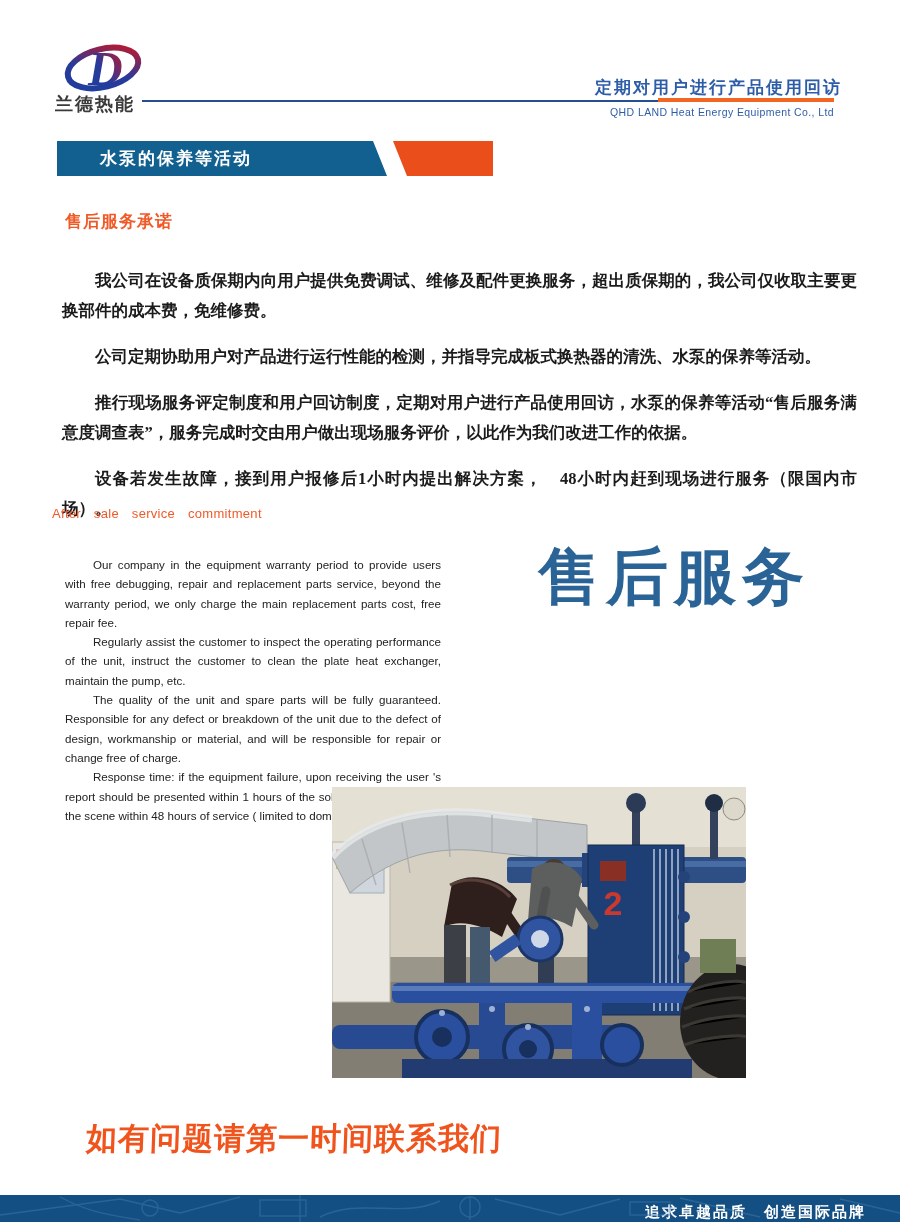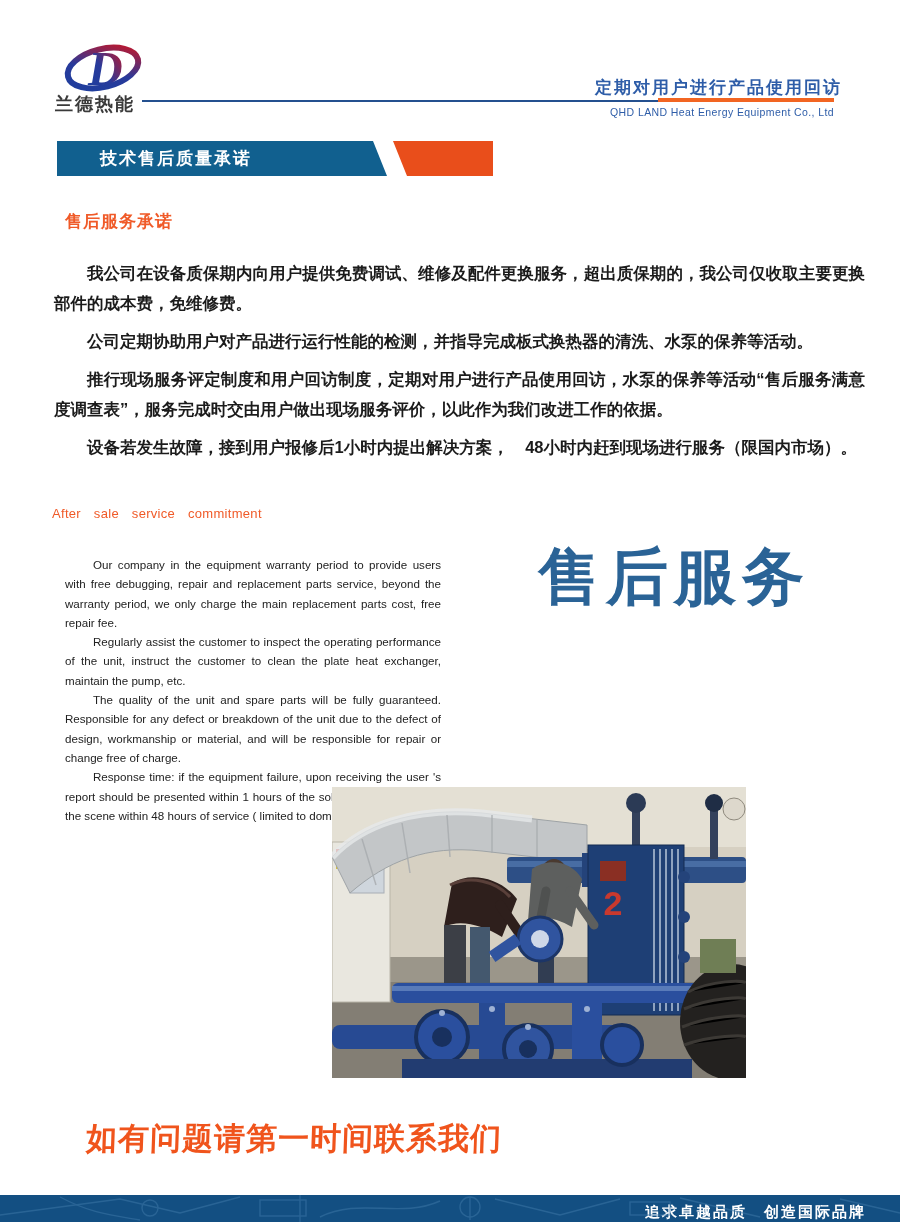--- a/index.html
+++ b/index.html
@@ -30,21 +30,21 @@
     clip-path:polygon(0 0,100% 0,100% 100%,14px 100%);
   }
 
   
   #sec-cn-heading{left:65px;top:210px;font-size:17px;font-weight:bold;color:#f05a28;letter-spacing:1px;}
   #cn-body{
     left:46px;top:250px;width:827px;
     font-size:16.5px;line-height:30px;color:#1b1b1b;font-weight:600;
     text-align:justify;
   }
-  #cn-body p{margin:8px;text-indent:33px;}
+  #cn-body p{margin:16px;text-indent:33px;font-family:Liberation Serif, serif;}
 
   
   #sec-en-heading{left:52px;top:506px;font-size:13px;color:#f05a28;word-spacing:9px;letter-spacing:0.3px;}
   #en-body{
     left:65px;top:527px;width:376px;
     font-size:11.6px;line-height:19.3px;color:#222222;
     text-align:justify;
     margin-top:28px;
   }
   #en-body p{margin:0;text-indent:28px;}
@@ -85,21 +85,21 @@
     <text x="28" y="43" font-family="'Liberation Serif','DejaVu Serif',serif" font-style="italic" font-weight="bold" font-size="48" fill="url(#lg)">D</text>
   </svg>
 </div>
 <div class="abs" id="brand-cn">兰德热能</div>
 <div class="abs" id="navy-rule"></div>
 <div class="abs" id="orange-rule"></div>
 <div class="abs" id="company-cn">定期对用户进行产品使用回访</div>
 <div class="abs" id="company-en">QHD LAND Heat Energy Equipment Co.,  Ltd</div>
 
 <div class="abs" id="banner-blue">
-  <span>技术售后质量承诺</span>
+  <span>水泵的保养等活动</span>
 </div>
 <div class="abs" id="banner-orange"></div>
 
 <div class="abs" id="sec-cn-heading">售后服务承诺</div>
 <div class="abs" id="cn-body">
   <p>我公司在设备质保期内向用户提供免费调试、维修及配件更换服务，超出质保期的，我公司仅收取主要更换部件的成本费，免维修费。</p>
   <p>公司定期协助用户对产品进行运行性能的检测，并指导完成板式换热器的清洗、水泵的保养等活动。</p>
   <p>推行现场服务评定制度和用户回访制度，定期对用户进行产品使用回访，水泵的保养等活动“售后服务满意度调查表”，服务完成时交由用户做出现场服务评价，以此作为我们改进工作的依据。</p>
   <p>设备若发生故障，接到用户报修后1小时内提出解决方案，　48小时内赶到现场进行服务（限国内市场）。</p>
 </div>

